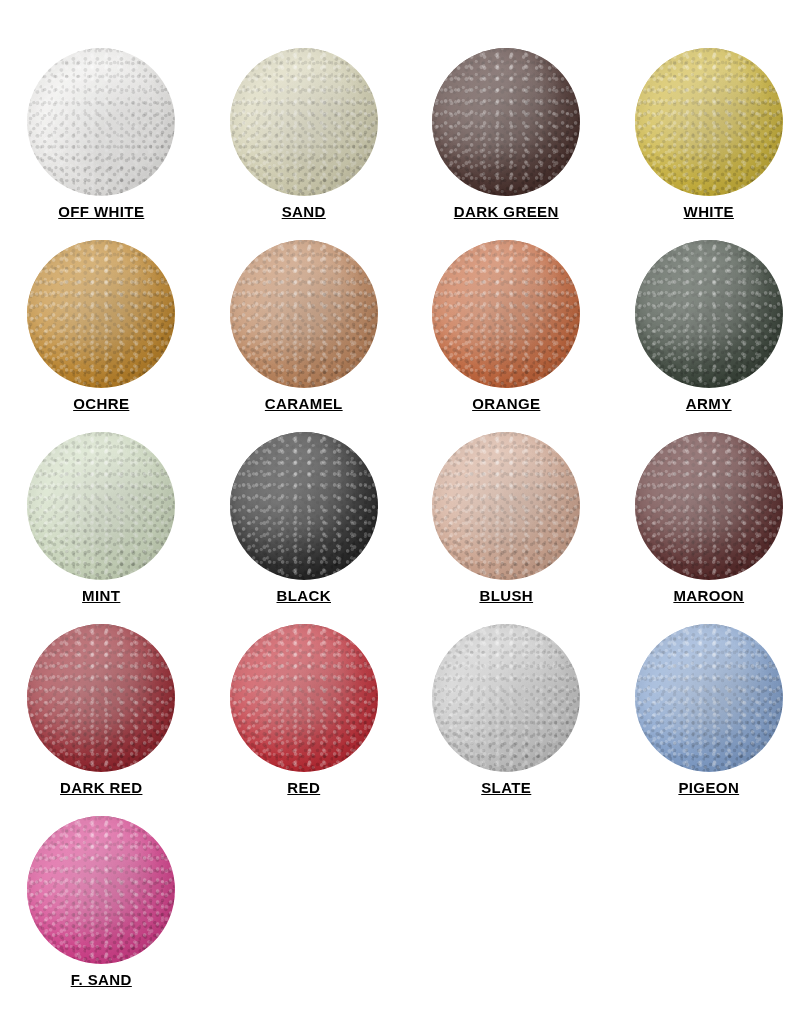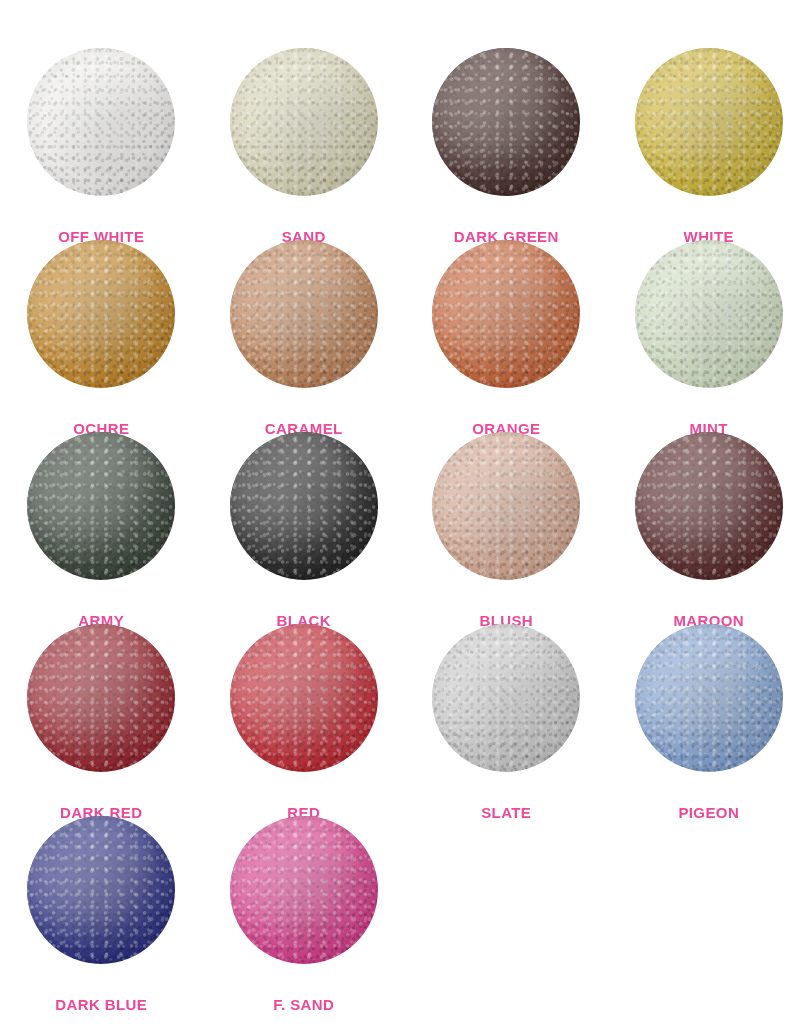--- a/index.html
+++ b/index.html
@@ -76,28 +76,29 @@
     border-radius: 50%;
     background-image:
       radial-gradient(ellipse at 28% 24%, rgba(255,255,255,.18) 0 22%, rgba(0,0,0,0) 60%),
       radial-gradient(ellipse at 74% 66%, rgba(0,0,0,.10) 0 26%, rgba(0,0,0,0) 64%),
       radial-gradient(ellipse at 55% 40%, rgba(255,255,255,.10) 0 30%, rgba(0,0,0,0) 70%),
       radial-gradient(circle at 34% 30%, rgba(255,255,255,.16) 0 38%, rgba(0,0,0,0) 72%),
       radial-gradient(circle at 50% 50%, rgba(0,0,0,0) 56%, rgba(0,0,0,.10) 86%, rgba(0,0,0,.16) 100%);
   }
 
   .swatch-label {
-    margin-top: 33px;
+    margin-top: 8px;
     font-size: 15px;
     font-weight: bold;
     letter-spacing: .4px;
-    color: #ec4899;
+    color: #000000;
     text-align: center;
     white-space: nowrap;
     line-height: 1;
+    text-decoration: underline;
   }
 </style>
 </head>
 <body>
 
 <main id="swatch-grid">
     <div class="swatch-cell">
       <div class="swatch-disc-wrap">
         <div class="swatch-disc" style="background-color: rgb(237, 236, 234);"></div>
       </div>
@@ -134,32 +135,32 @@
       <div class="swatch-label">CARAMEL</div>
     </div>
     <div class="swatch-cell">
       <div class="swatch-disc-wrap">
         <div class="swatch-disc" style="background-color: rgb(196, 101, 58);"></div>
       </div>
       <div class="swatch-label">ORANGE</div>
     </div>
     <div class="swatch-cell">
       <div class="swatch-disc-wrap">
+        <div class="swatch-disc" style="background-color: rgb(58, 69, 58);"></div>
+      </div>
+      <div class="swatch-label">ARMY</div>
+    </div>
+    <div class="swatch-cell">
+      <div class="swatch-disc-wrap">
         <div class="swatch-disc" style="background-color: rgb(207, 220, 192);"></div>
       </div>
       <div class="swatch-label">MINT</div>
     </div>
     <div class="swatch-cell">
       <div class="swatch-disc-wrap">
-        <div class="swatch-disc" style="background-color: rgb(58, 69, 58);"></div>
-      </div>
-      <div class="swatch-label">ARMY</div>
-    </div>
-    <div class="swatch-cell">
-      <div class="swatch-disc-wrap">
         <div class="swatch-disc" style="background-color: rgb(39, 39, 39);"></div>
       </div>
       <div class="swatch-label">BLACK</div>
     </div>
     <div class="swatch-cell">
       <div class="swatch-disc-wrap">
         <div class="swatch-disc" style="background-color: rgb(210, 167, 145);"></div>
       </div>
       <div class="swatch-label">BLUSH</div>
     </div>
@@ -188,23 +189,17 @@
       <div class="swatch-label">SLATE</div>
     </div>
     <div class="swatch-cell">
       <div class="swatch-disc-wrap">
         <div class="swatch-disc" style="background-color: rgb(130, 161, 206);"></div>
       </div>
       <div class="swatch-label">PIGEON</div>
     </div>
     <div class="swatch-cell">
       <div class="swatch-disc-wrap">
-        <div class="swatch-disc" style="background-color: rgb(44, 49, 129);"></div>
-      </div>
-      <div class="swatch-label">DARK BLUE</div>
-    </div>
-    <div class="swatch-cell">
-      <div class="swatch-disc-wrap">
         <div class="swatch-disc" style="background-color: rgb(214, 63, 140);"></div>
       </div>
       <div class="swatch-label">F. SAND</div>
     </div>
   </main>
 
 </body></html>

